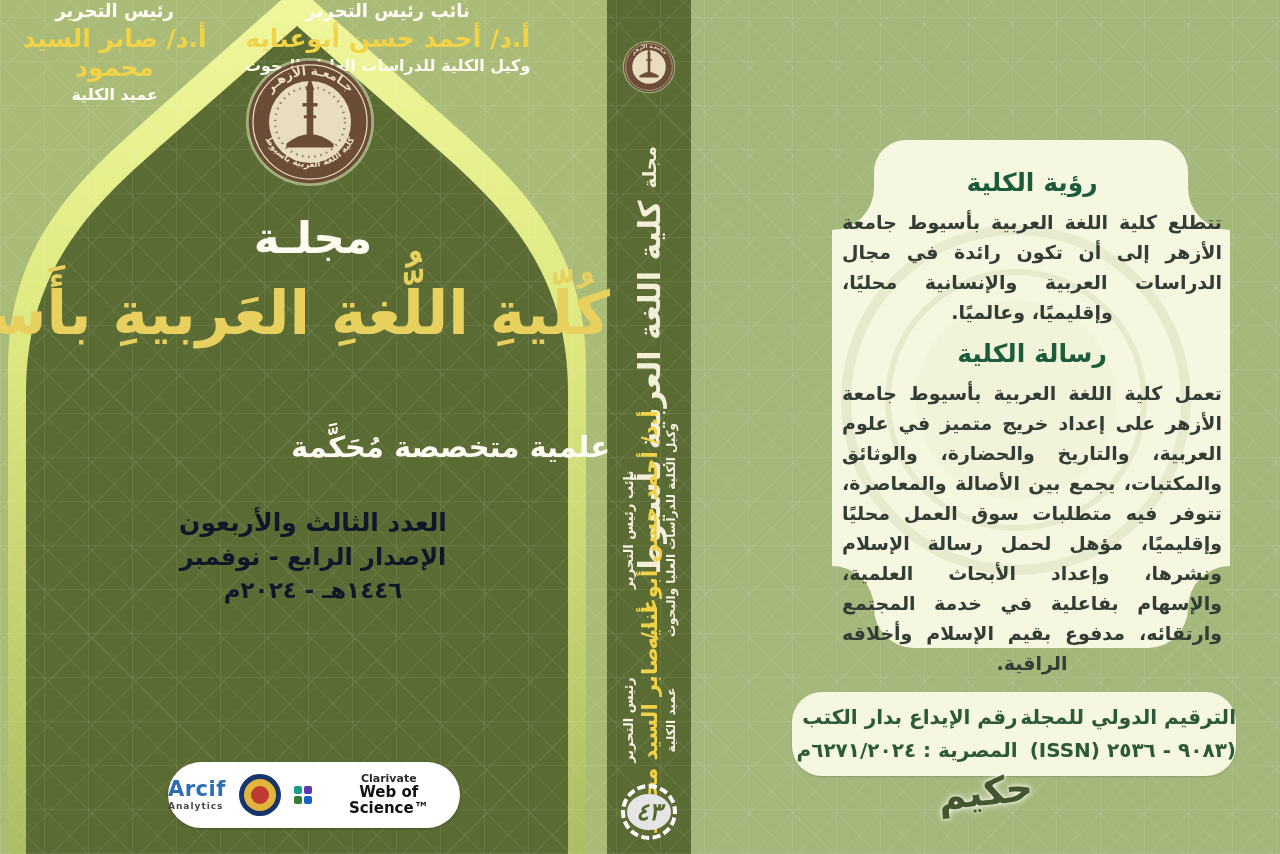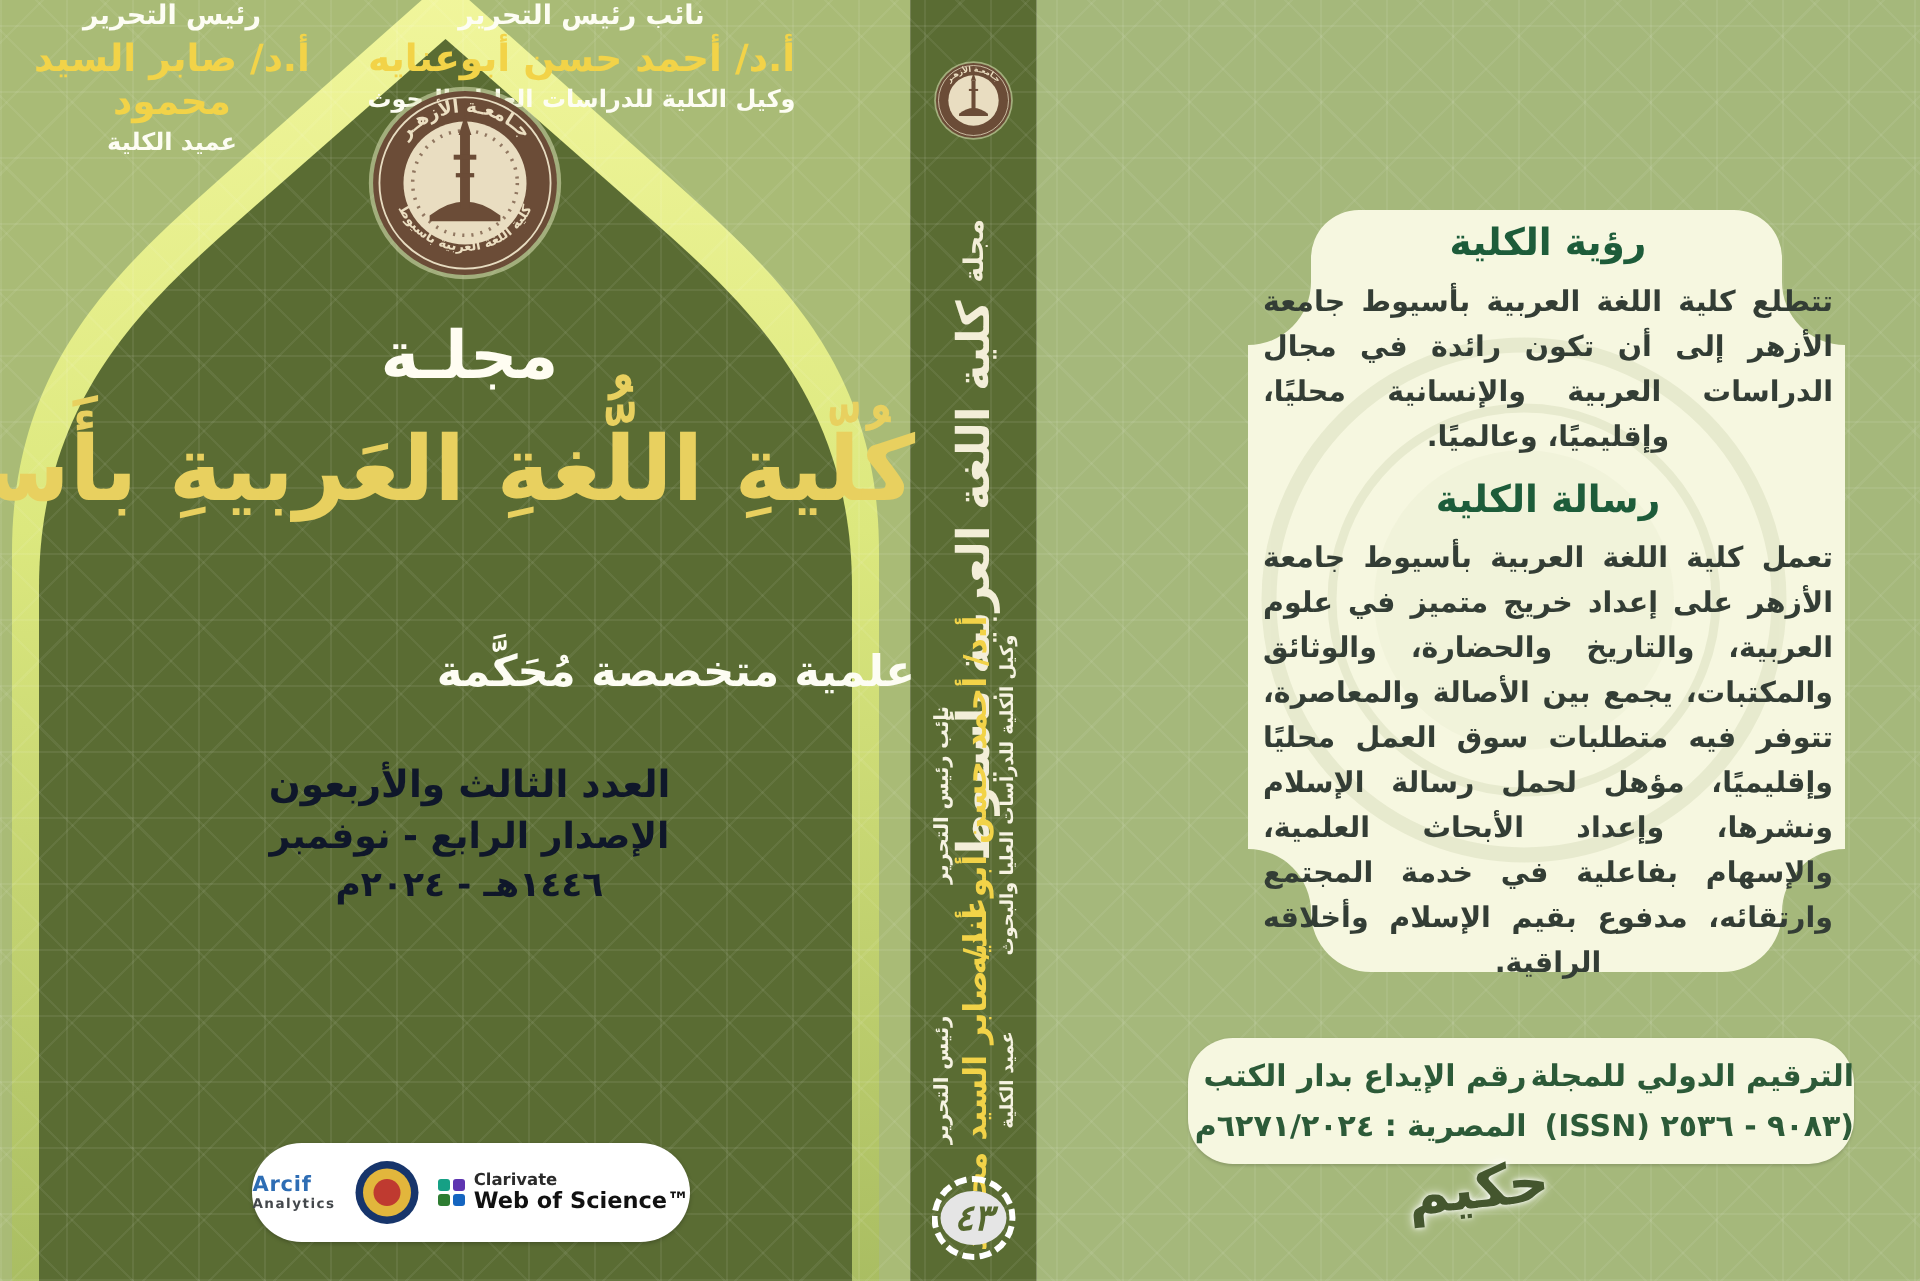--- a/index.html
+++ b/index.html
@@ -39,26 +39,26 @@
   .ed-col.chief{flex:0 0 42%;}
   .ed-role{font-size:18px;font-weight:bold;margin-bottom:3px;}
   .ed-name{font-size:25px;font-weight:bold;color:#f2d348;margin-bottom:3px;}
   .ed-title{font-size:16px;font-weight:bold;}
   .logo-pill{
     position:absolute;left:168px;top:762px;width:292px;height:66px;border-radius:33px;
     background:#ffffff;display:flex;align-items:center;justify-content:center;gap:13px;direction:ltr;
     box-shadow:0 1px 3px rgba(0,0,0,.25);
   }
   .arcif{display:flex;flex-direction:column;align-items:flex-start;line-height:1;}
-  .arcif-word{font-size:14px;font-weight:bold;color:#2e6db4;letter-spacing:.5px;}
+  .arcif-word{font-size:21px;font-weight:bold;color:#2e6db4;letter-spacing:.5px;}
   .arcif-sub{font-size:9px;font-weight:bold;color:#44484c;letter-spacing:1px;margin-top:2px;}
   .ekb{width:42px;height:42px;border-radius:50%;background:#17356b;display:flex;align-items:center;justify-content:center;}
   .ekb-mid{width:32px;height:32px;border-radius:50%;background:#e2b63c;display:flex;align-items:center;justify-content:center;}
   .ekb-core{width:18px;height:18px;border-radius:50%;background:#bf3a30;}
-  .clar{display:flex;align-items:center;gap:6px;}
+  .clar{display:flex;align-items:center;gap:6px;text-align:center;}
   .clar-icon{display:grid;grid-template-columns:8px 8px;grid-gap:2px;}
   .clar-icon span{width:8px;height:8px;border-radius:2px;}
   .clar-text{display:flex;flex-direction:column;line-height:1.05;}
   .clar-name{font-size:11px;font-weight:bold;color:#2b2b2b;}
   .clar-wos{font-size:15px;font-weight:bold;color:#111;}
   
   .spine-title{
     position:absolute;left:399px;top:318px;width:500px;height:84px;
     transform:rotate(-90deg);display:flex;align-items:center;justify-content:center;gap:12px;
     direction:rtl;color:#f3eed8;white-space:nowrap;
@@ -76,21 +76,21 @@
   .spine-b{left:569px;top:678px;width:160px;height:84px;}
   .num-badge{
     position:absolute;left:621px;top:784px;width:56px;height:56px;border-radius:50%;
     border:4px dashed #ffffff;box-sizing:border-box;display:flex;align-items:center;justify-content:center;
   }
   .num-badge .inner{width:44px;height:36px;border-radius:50%;background:#e5e5e5;display:flex;align-items:center;justify-content:center;
     font-size:24px;font-weight:bold;color:#55682e;font-style:italic;}
   
   .cartouche{position:absolute;left:790px;top:128px;z-index:4;}
   .back-text{
-    position:absolute;left:836px;top:143px;width:392px;z-index:6;direction:rtl;text-align:center;
+    position:absolute;left:836px;top:164px;width:392px;z-index:6;direction:rtl;text-align:center;
   }
   .sec-title{font-size:25px;font-weight:bold;color:#1d5c3a;margin:4px 0 10px;}
   .sec-body{
     font-size:19px;font-weight:bold;color:#333d35;line-height:1.58;
     text-align:justify;text-align-last:center;padding:0 6px;margin-bottom:12px;
   }
   .issn-pill{
     position:absolute;left:792px;top:692px;width:444px;height:84px;border-radius:30px;
     background:#f6f7e0;z-index:6;display:flex;flex-direction:row;align-items:center;justify-content:center;
     direction:rtl;color:#2c5a38;font-weight:bold;box-shadow:0 1px 2px rgba(0,0,0,.15);

